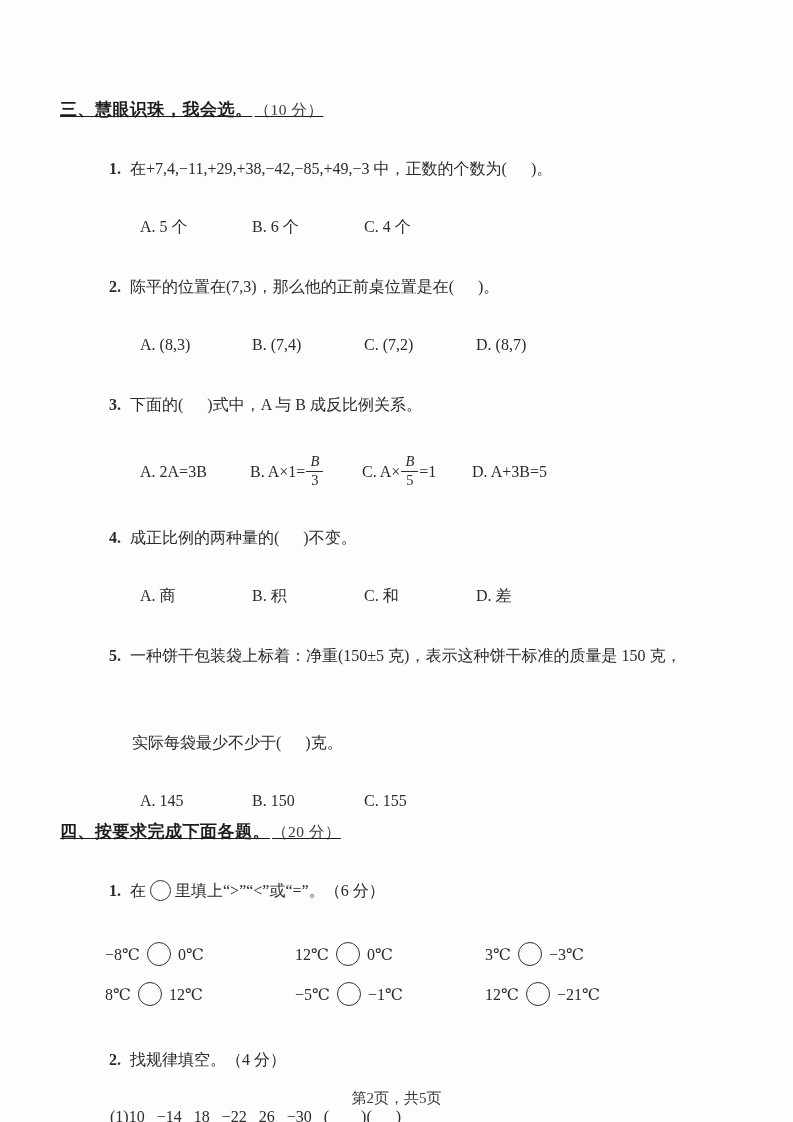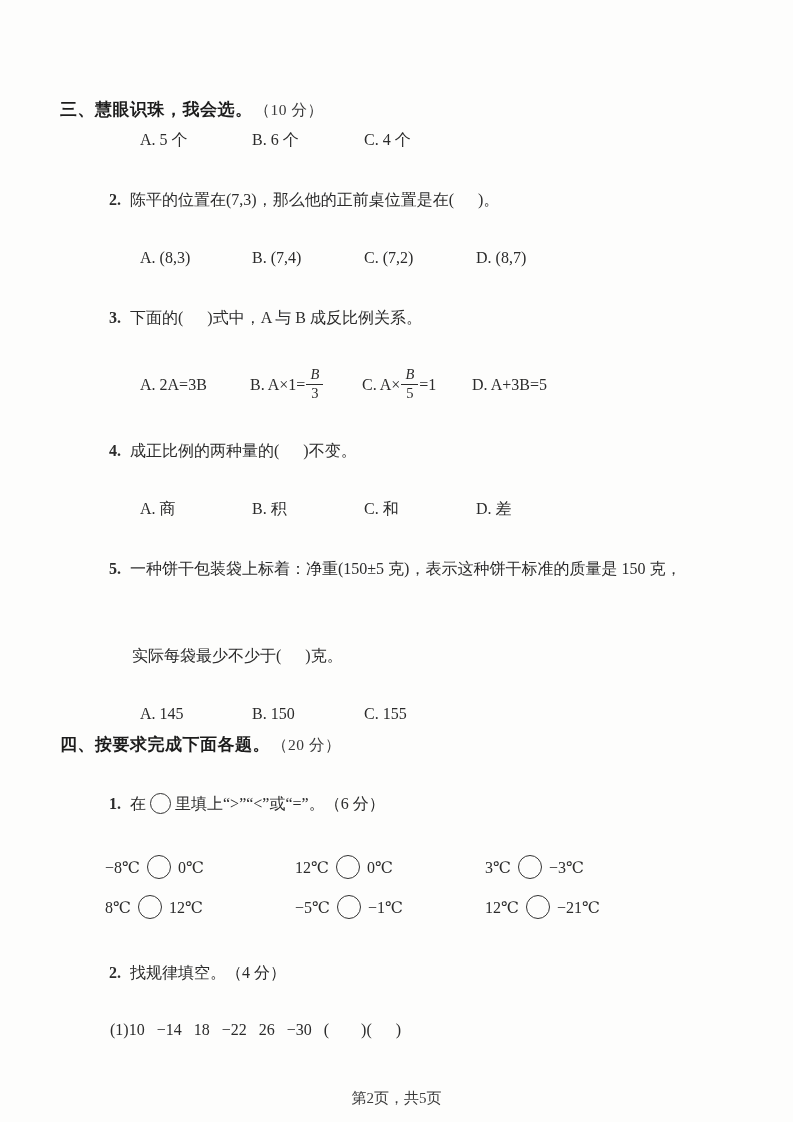--- a/index.html
+++ b/index.html
@@ -3,21 +3,21 @@
 <meta charset="utf-8">
 <style>
   html,body{margin:0;padding:0;background:#e9e9e9;}
   .sheet{
     position:relative;width:793px;height:1122px;background:#fdfdfc;
     font-family:"Liberation Serif","DejaVu Serif","DejaVu Sans",serif;
     color:#2b2b2b;overflow:hidden;margin:0 auto;
   }
   .content{padding:95px 45px 0 60px;}
   .t{white-space:pre;}
-  .sec-title{font-size:17px;font-weight:700;line-height:30px;color:#1c1c1c;letter-spacing:.5px;}
+  .sec-title{font-size:17px;font-weight:700;line-height:30px;color:#1c1c1c;letter-spacing:.5px;text-decoration:underline;}
   .sec-title .score{font-weight:400;font-size:15.5px;color:#3a3a3a;margin-left:2px;}
   .stem{font-size:16px;line-height:29px;margin-left:25px;white-space:pre;}
   .stem.cont{margin-left:48px;}
   .qnum{font-weight:700;margin-right:9px;letter-spacing:0;}
   .opts{display:flex;margin-left:80px;line-height:29px;font-size:16px;}
   .slot{width:112px;white-space:pre;}
   .slot.wide{width:110px;}
   
   .frac-row{height:46px;align-items:center;}
   .frac-row .slot{display:flex;align-items:center;}
@@ -36,20 +36,23 @@
 </head>
 <body>
 
 <div class="sheet">
   <div class="content">
 
     <div class="sec-title">
       <span class="t">三、慧眼识珠，我会选。</span><span class="score t">（10 分）</span>
     </div>
 
+    <div class="stem">
+      <span class="qnum">1.</span><span class="t">在+7,4,−11,+29,+38,−42,−85,+49,−3 中，正数的个数为(      )。</span>
+    </div>
     <div class="opts">
       <span class="slot">A. 5 个</span>
       <span class="slot">B. 6 个</span>
       <span class="slot">C. 4 个</span>
     </div>
 
     <div class="stem mt2">
       <span class="qnum">2.</span><span class="t">陈平的位置在(7,3)，那么他的正前桌位置是在(      )。</span>
     </div>
     <div class="opts">

